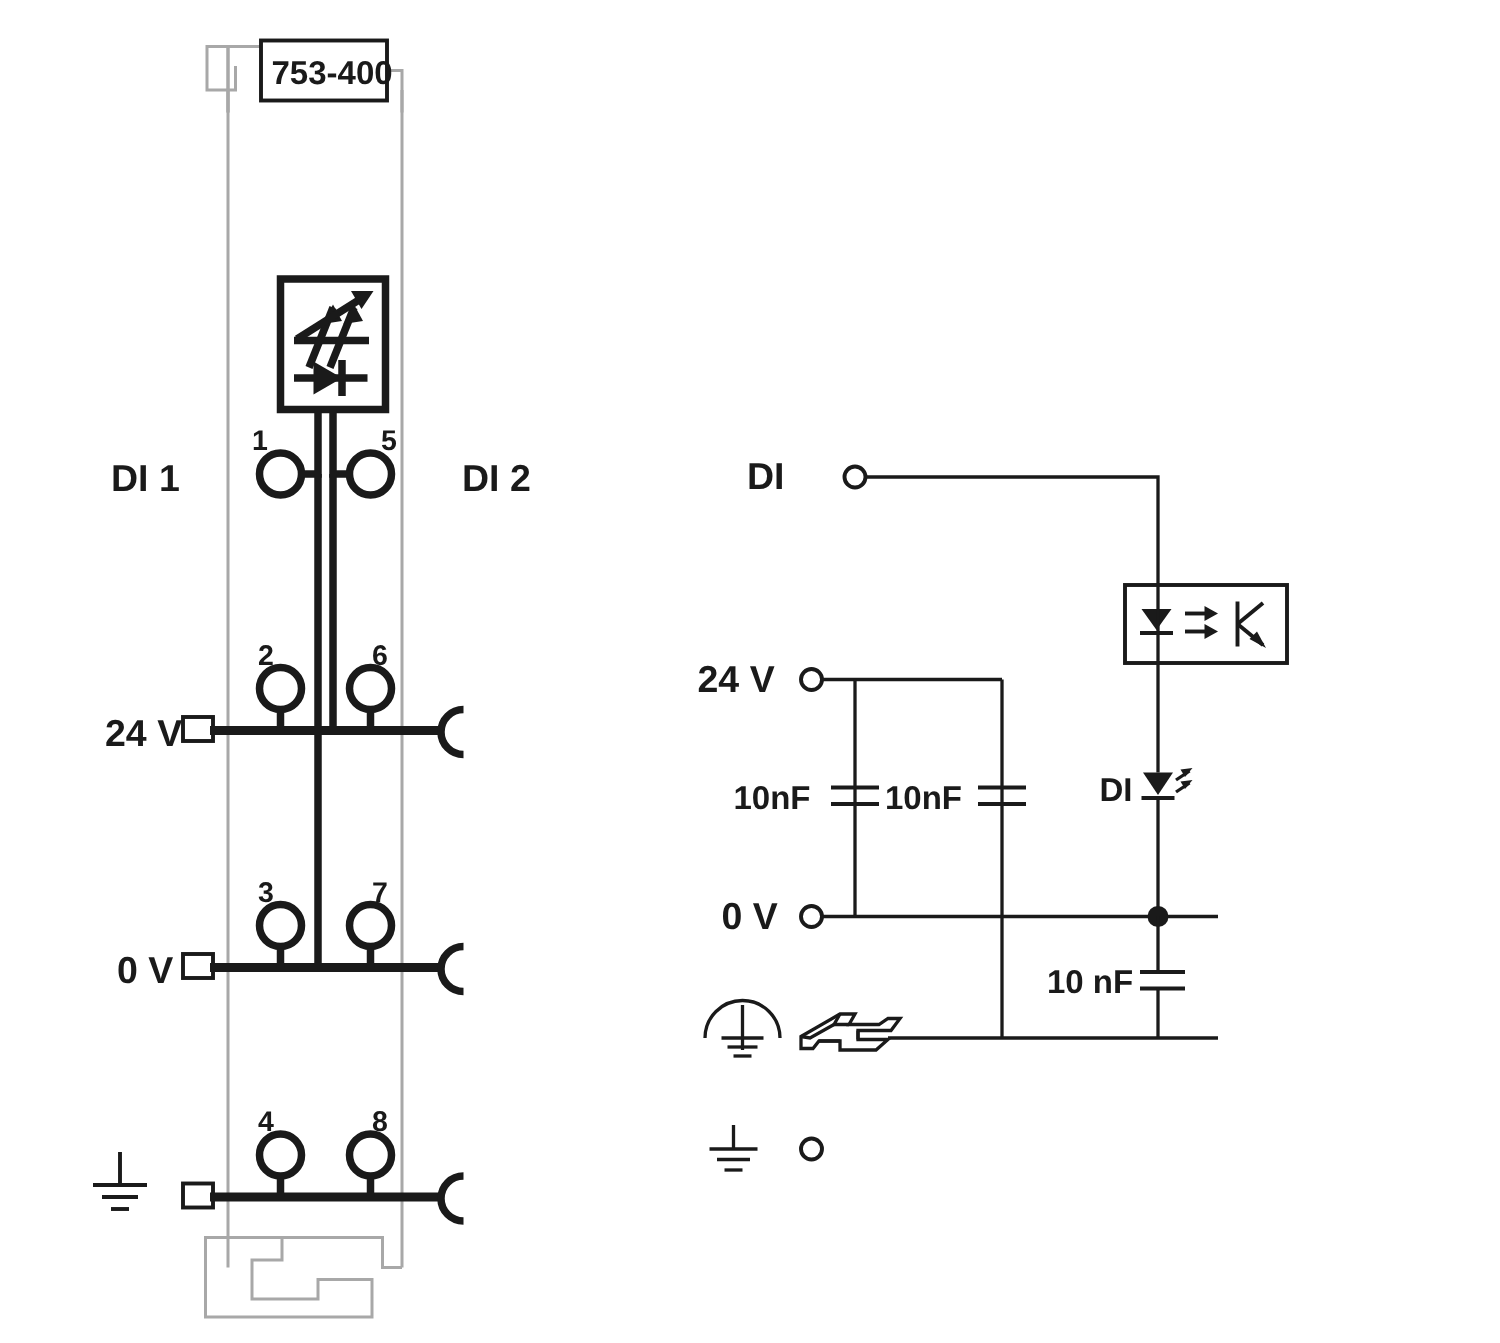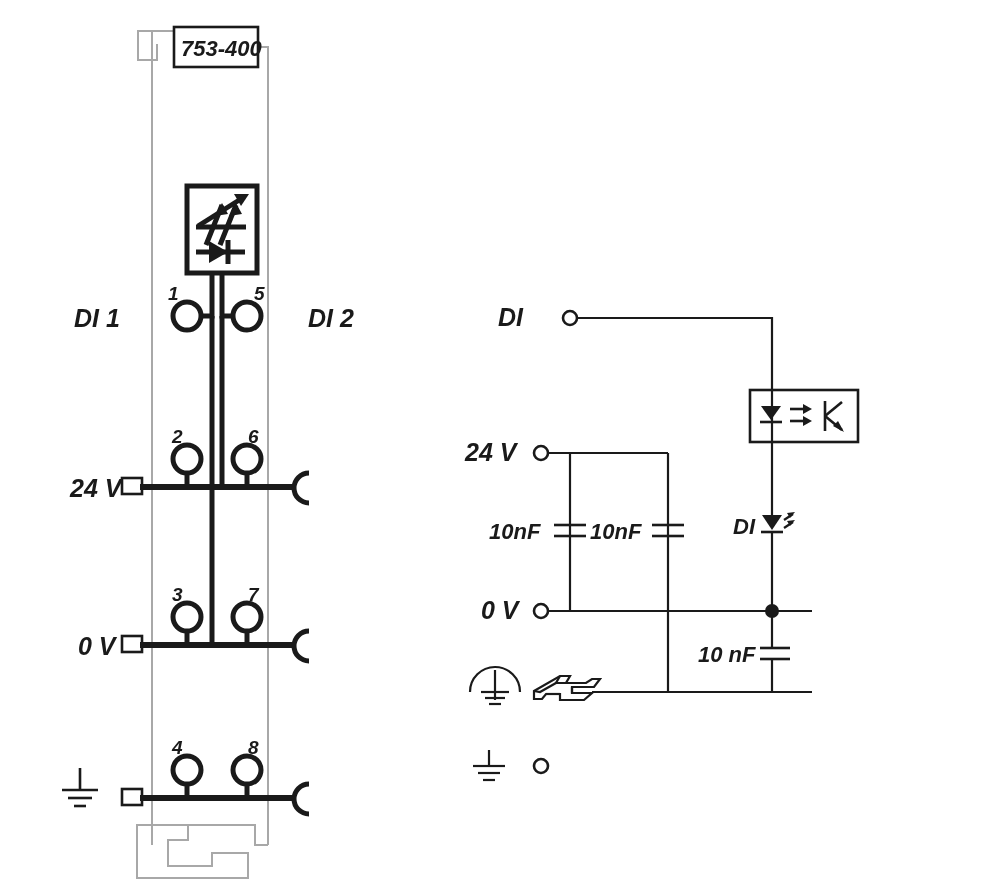--- a/index.html
+++ b/index.html
@@ -11,21 +11,20 @@
   body {
     font-family: "Liberation Sans", sans-serif;
     -webkit-font-smoothing: antialiased;
   }
   #canvas {
     position: relative;
     width: 1000px;
     height: 895px;
     background: #ffffff;
     overflow: hidden;
-    font-style: italic;
   }
   #diagram-svg {
     position: absolute;
     left: 0;
     top: 0;
     width: 1000px;
     height: 895px;
     display: block;
   }
   .lbl {

